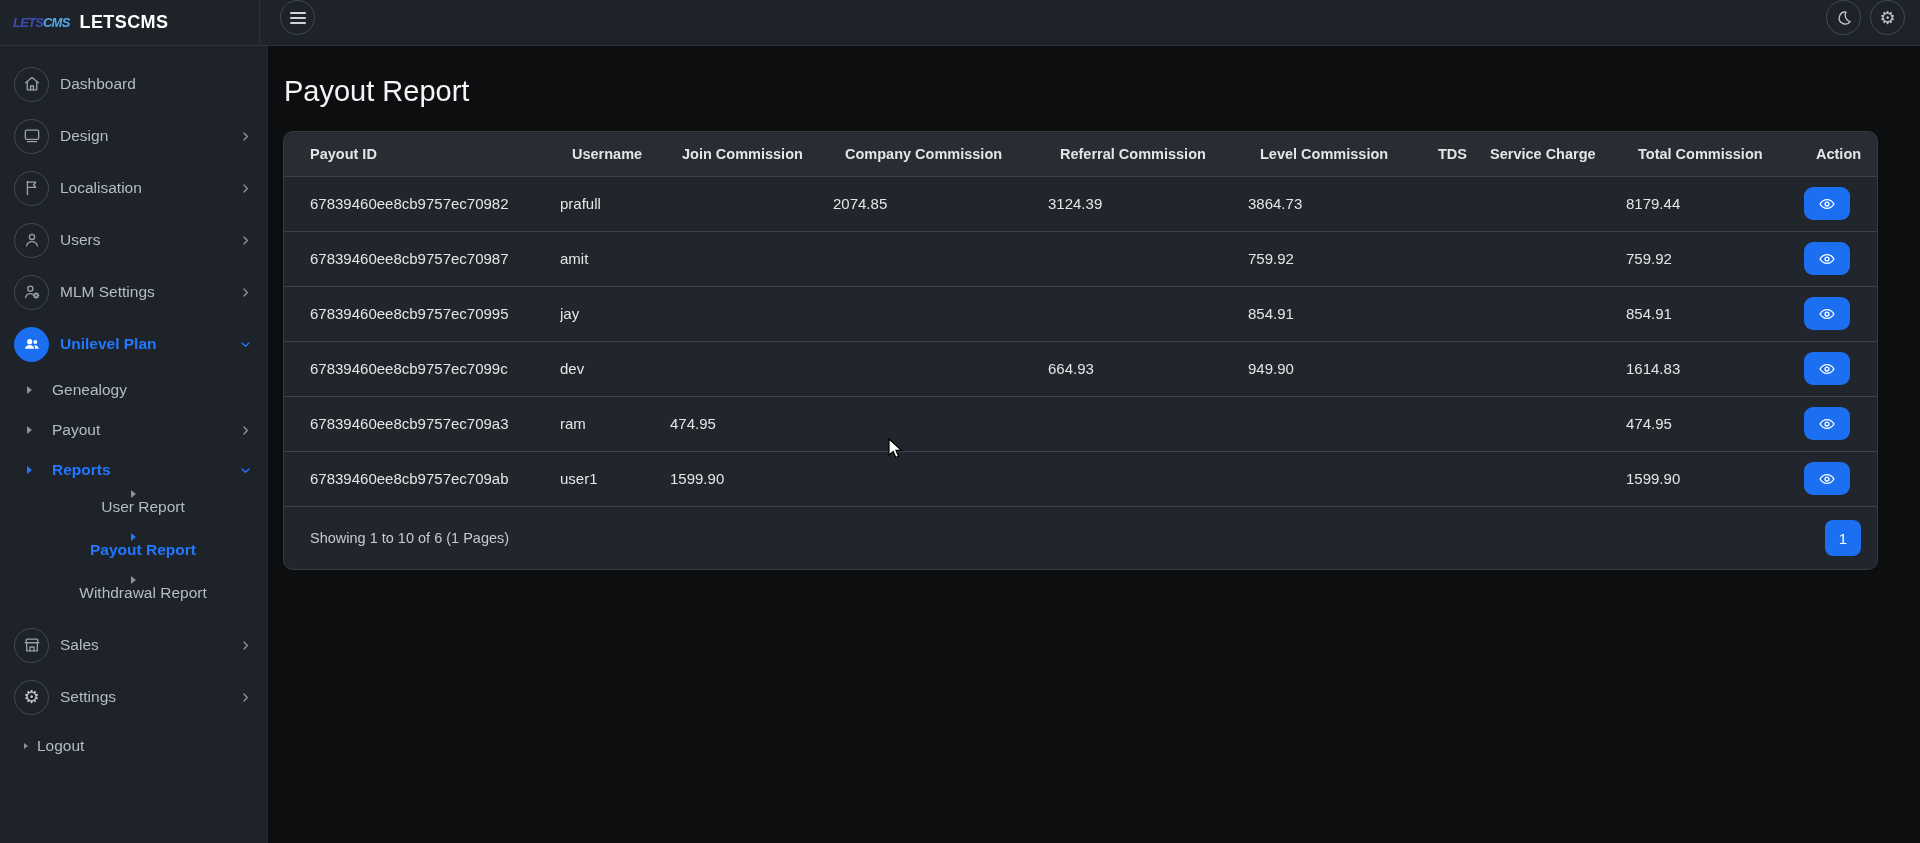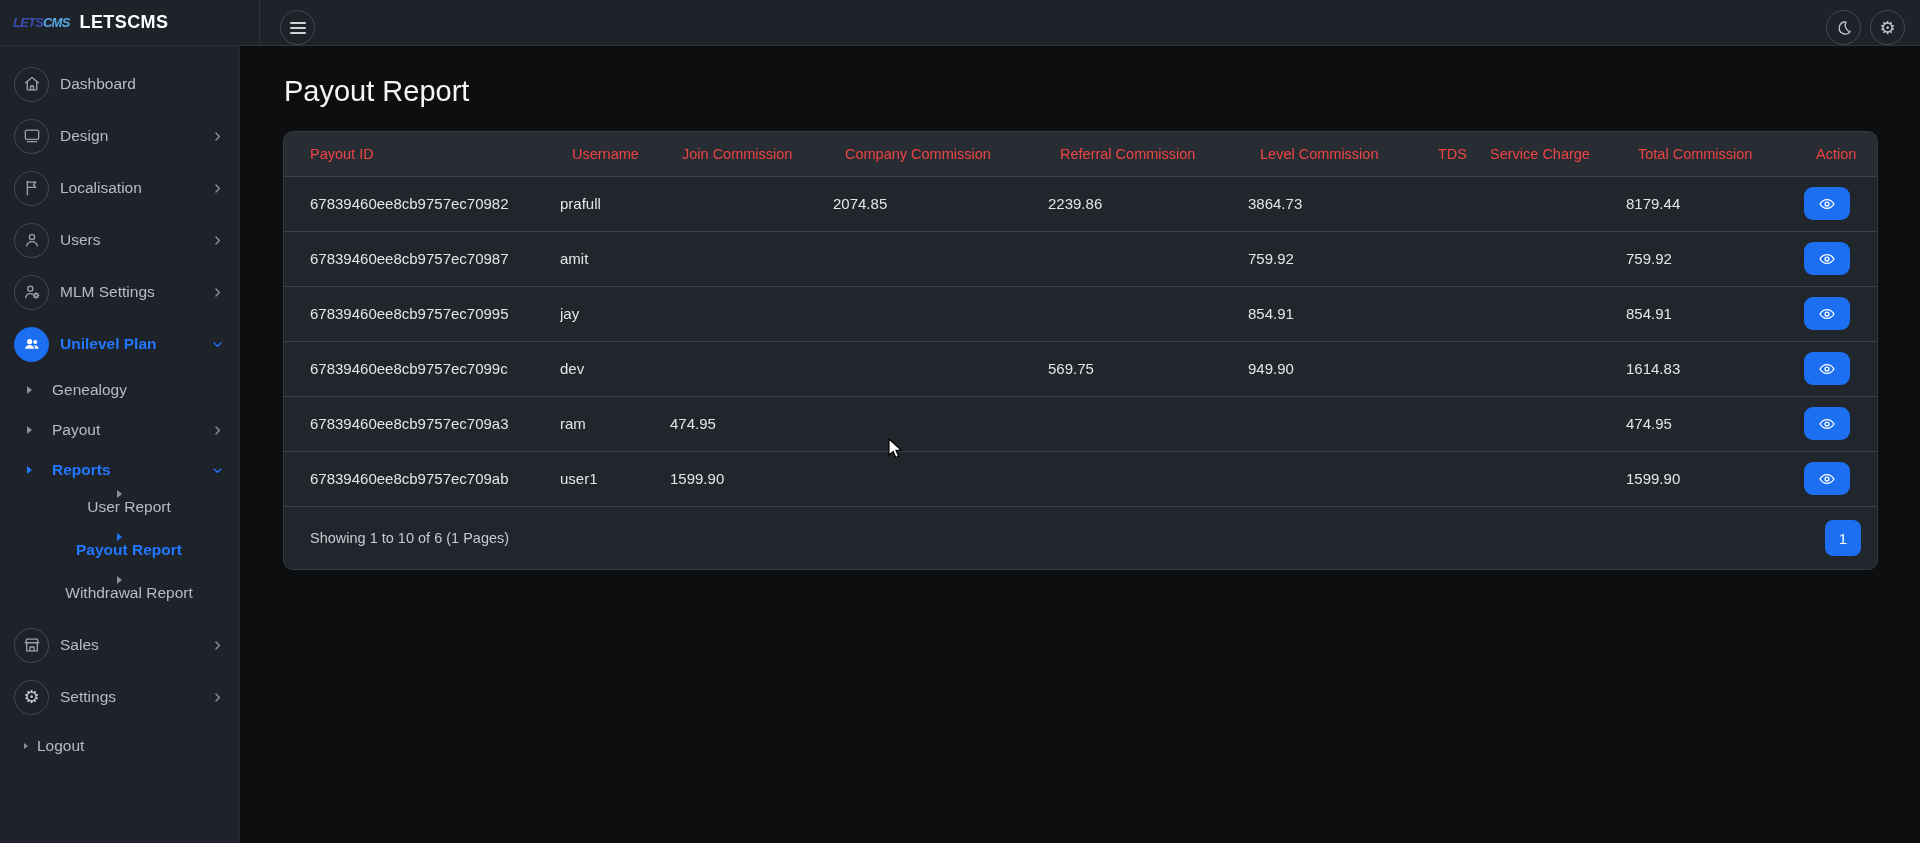--- a/index.html
+++ b/index.html
@@ -10,21 +10,21 @@
     font-family:"Liberation Sans", sans-serif;
     color:#d2d6db;
     position:relative;
     overflow:hidden;
   }
 
   
   .topbar {
     position:absolute; top:0; left:0; width:1920px; height:46px;
     background:#1d2329; border-bottom:1px solid #2c333a;
-    display:flex; align-items:flex-end; z-index:10;
+    display:flex; align-items:flex-start; z-index:10;
   }
   .brand {
     width:260px; height:100%; flex:0 0 260px;
     display:flex; align-items:center; gap:10px;
     padding-left:13px; border-right:1px solid #2c333a;
   }
   .logo-mark { font-weight:800; font-size:13px; letter-spacing:-0.8px; line-height:1; font-style:italic; }
   .logo-mark .lets { color:#3b4db0; }
   .logo-mark .cms  { color:#58a9e9; }
   .brand-name { color:#ffffff; font-weight:700; font-size:18px; letter-spacing:0.4px; }
@@ -35,21 +35,21 @@
     color:#c3c8ce; cursor:pointer;
   }
   .topbar .menu-wrap { padding-left:20px; }
   .hamburger { display:flex; flex-direction:column; gap:3px; }
   .hamburger span { display:block; width:16px; height:2px; background:#cfd4d9; border-radius:1px; }
   .topbar-right { margin-left:auto; display:flex; gap:9px; padding-right:15px; }
   .gear-glyph { font-family:"DejaVu Sans", sans-serif; font-size:18px; line-height:1; color:#c3c8ce; }
 
   
   .sidebar {
-    position:absolute; top:46px; left:0; width:240px; bottom:0;
+    position:absolute; top:46px; left:0; width:268px; bottom:0;
     background:#1d2329; border-right:1px solid #23292f;
     padding-top:12px;
   }
   .side-item {
     display:flex; align-items:center; height:52px;
     padding:0 14px; color:#b6bcc3; font-size:15.5px; cursor:pointer;
   }
   .side-item .icon-wrap { margin-right:11px; color:#9aa1a8; }
   .side-item .lbl { white-space:nowrap; }
   .side-item .chev { margin-left:auto; color:#8b9197; display:flex; }
@@ -71,21 +71,21 @@
   .main { position:absolute; left:260px; top:46px; right:0; bottom:0; }
   .page-title { margin:29px 0 0 24px; font-size:29px; font-weight:500; color:#f2f4f6; }
   .card {
     margin:23px 42px 0 23px;
     background:#20262c; border:1px solid #333a42; border-radius:10px;
     overflow:hidden;
   }
   table { width:100%; border-collapse:collapse; table-layout:fixed; }
   thead th {
     background:rgba(255,255,255,0.035);
-    text-align:left; font-weight:400; font-size:14.5px; color:#ef4444;
+    text-align:left; font-weight:700; font-size:14.5px; color:#e5e5e5;
     height:44px; padding:0 8px 0 12px; white-space:nowrap;
   }
   tbody td {
     height:55px; border-top:1px solid #3a414a;
     font-size:15px; color:#e5e5e5; padding:0 8px 0 0; white-space:nowrap;
     overflow:hidden;
   }
   th:nth-child(1), td:nth-child(1) { width:276px; padding-left:26px; }
   th:nth-child(2), td:nth-child(2) { width:110px; }
   th:nth-child(3), td:nth-child(3) { width:163px; }
@@ -317,21 +317,21 @@
             <th>Total Commission</th>
             <th>Action</th>
           </tr>
       </thead>
       <tbody id="table-body">
           <tr>
             <td>67839460ee8cb9757ec70982</td>
             <td>prafull</td>
             <td></td>
             <td>2074.85</td>
-            <td>2239.86</td>
+            <td>3124.39</td>
             <td>3864.73</td>
             <td></td>
             <td></td>
             <td>8179.44</td>
             <td><button class="eye-btn">
                 <span>
                   <svg width="18" height="18" viewBox="0 0 24 24" fill="none" stroke="#ffffff" stroke-width="1.8">
                     <path d="M2.7 12s3.5-5.8 9.3-5.8S21.3 12 21.3 12s-3.5 5.8-9.3 5.8S2.7 12 2.7 12z"></path>
                     <circle cx="12" cy="12" r="2.6"></circle>
                   </svg>
@@ -374,21 +374,21 @@
                     <circle cx="12" cy="12" r="2.6"></circle>
                   </svg>
                 </span>
               </button></td>
           </tr>
           <tr>
             <td>67839460ee8cb9757ec7099c</td>
             <td>dev</td>
             <td></td>
             <td></td>
-            <td>569.75</td>
+            <td>664.93</td>
             <td>949.90</td>
             <td></td>
             <td></td>
             <td>1614.83</td>
             <td><button class="eye-btn">
                 <span>
                   <svg width="18" height="18" viewBox="0 0 24 24" fill="none" stroke="#ffffff" stroke-width="1.8">
                     <path d="M2.7 12s3.5-5.8 9.3-5.8S21.3 12 21.3 12s-3.5 5.8-9.3 5.8S2.7 12 2.7 12z"></path>
                     <circle cx="12" cy="12" r="2.6"></circle>
                   </svg>

